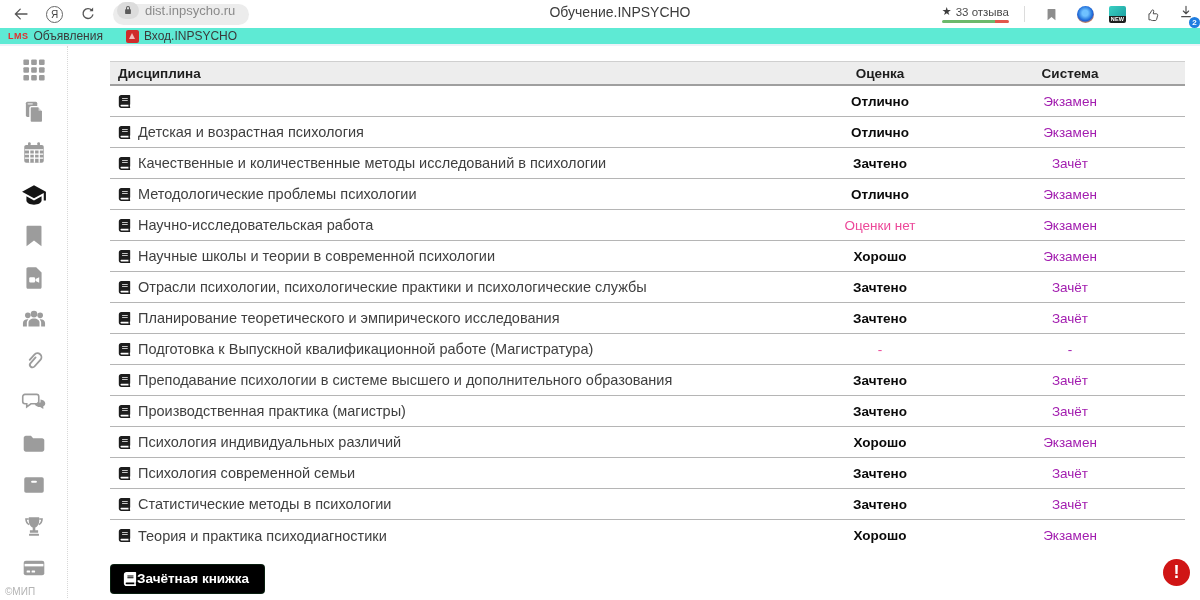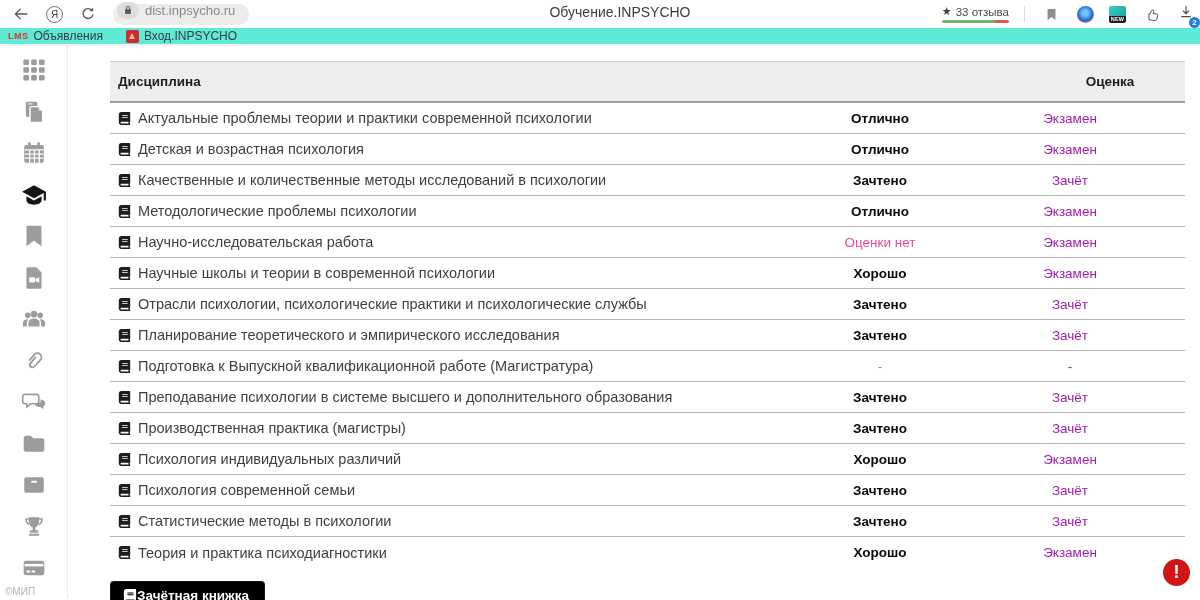--- a/index.html
+++ b/index.html
@@ -62,21 +62,21 @@
   .side-item { width:28px; height:26px; display:flex; align-items:center; justify-content:center; cursor:pointer; }
   .side-item svg { width:26px; height:26px; fill:#9c9c9c; }
   .side-item svg .stroke { fill:none; stroke:#9c9c9c; }
   .side-item.active svg { fill:#151515; }
   .sidebar-footer { position:absolute; left:5px; bottom:1px; font-size:10px; color:#b3b3b3; }
 
   .main { flex:1; padding:15px 15px 0 42px; position:relative; }
 
   
   .grades-table { width:1075px; }
-  .t-header { display:flex; align-items:center; height:42px; background:#ededed;
+  .t-header { display:flex; align-items:center; height:25px; background:#ededed;
     border-top:1px solid #cfcfcf; border-bottom:2px solid #9f9f9f;
     font-weight:bold; font-size:13.5px; color:#1e1e1e; }
   .col-disc { flex:1; padding-left:8px; }
   .col-grade { width:150px; text-align:center; }
   .col-sys { width:230px; text-align:center; }
   .t-row { display:flex; align-items:center; height:31px; border-bottom:1px solid #b5b5b5; cursor:pointer; }
   .t-row:last-child { border-bottom:none; }
   .cell-disc { flex:1; padding-left:8px; display:flex; align-items:center; gap:7px;
     font-size:14.5px; color:#3f3f3f; white-space:nowrap; overflow:hidden; }
   .book-icon { width:13px; height:13px; fill:#1d1d1d; flex-shrink:0; }
@@ -274,28 +274,28 @@
         </svg>
     </div>
     <div class="sidebar-footer">©МИП</div>
   </aside>
 
   <main class="main">
     <div class="grades-table">
       <div class="t-header">
         <div class="col-disc">Дисциплина</div>
         <div class="col-grade">Оценка</div>
+        <div class="col-sys">Система</div>
       </div>
       <div>
   <div class="t-row">
     <div class="cell-disc">
       <svg class="book-icon" viewBox="0 0 448 512">
                 <path d="M448 360V24c0-13.3-10.7-24-24-24H96C43 0 0 43 0 96v320c0 53 43 96 96 96h328c13.3 0 24-10.7 24-24v-16c0-7.5-3.5-14.3-8.9-18.7-4.2-15.4-4.2-59.3 0-74.7 5.4-4.3 8.9-11.1 8.9-18.6zM128 134c0-3.3 2.7-6 6-6h212c3.3 0 6 2.7 6 6v20c0 3.3-2.7 6-6 6H134c-3.3 0-6-2.7-6-6v-20zm0 64c0-3.3 2.7-6 6-6h212c3.3 0 6 2.7 6 6v20c0 3.3-2.7 6-6 6H134c-3.3 0-6-2.7-6-6v-20zm253.4 250H96c-17.7 0-32-14.3-32-32 0-17.6 14.4-32 32-32h285.4c-1.9 17.1-1.9 46.9 0 64z"></path>
               </svg>
-      <span class="disc-name">Актуальные проблемы теории и практики современной психологии</span>
     </div>
     <div class="cell-grade">Отлично</div>
     <div class="cell-sys">Экзамен</div>
   </div>
 
   <div class="t-row">
     <div class="cell-disc">
       <svg class="book-icon" viewBox="0 0 448 512">
                 <path d="M448 360V24c0-13.3-10.7-24-24-24H96C43 0 0 43 0 96v320c0 53 43 96 96 96h328c13.3 0 24-10.7 24-24v-16c0-7.5-3.5-14.3-8.9-18.7-4.2-15.4-4.2-59.3 0-74.7 5.4-4.3 8.9-11.1 8.9-18.6zM128 134c0-3.3 2.7-6 6-6h212c3.3 0 6 2.7 6 6v20c0 3.3-2.7 6-6 6H134c-3.3 0-6-2.7-6-6v-20zm0 64c0-3.3 2.7-6 6-6h212c3.3 0 6 2.7 6 6v20c0 3.3-2.7 6-6 6H134c-3.3 0-6-2.7-6-6v-20zm253.4 250H96c-17.7 0-32-14.3-32-32 0-17.6 14.4-32 32-32h285.4c-1.9 17.1-1.9 46.9 0 64z"></path>
               </svg>

